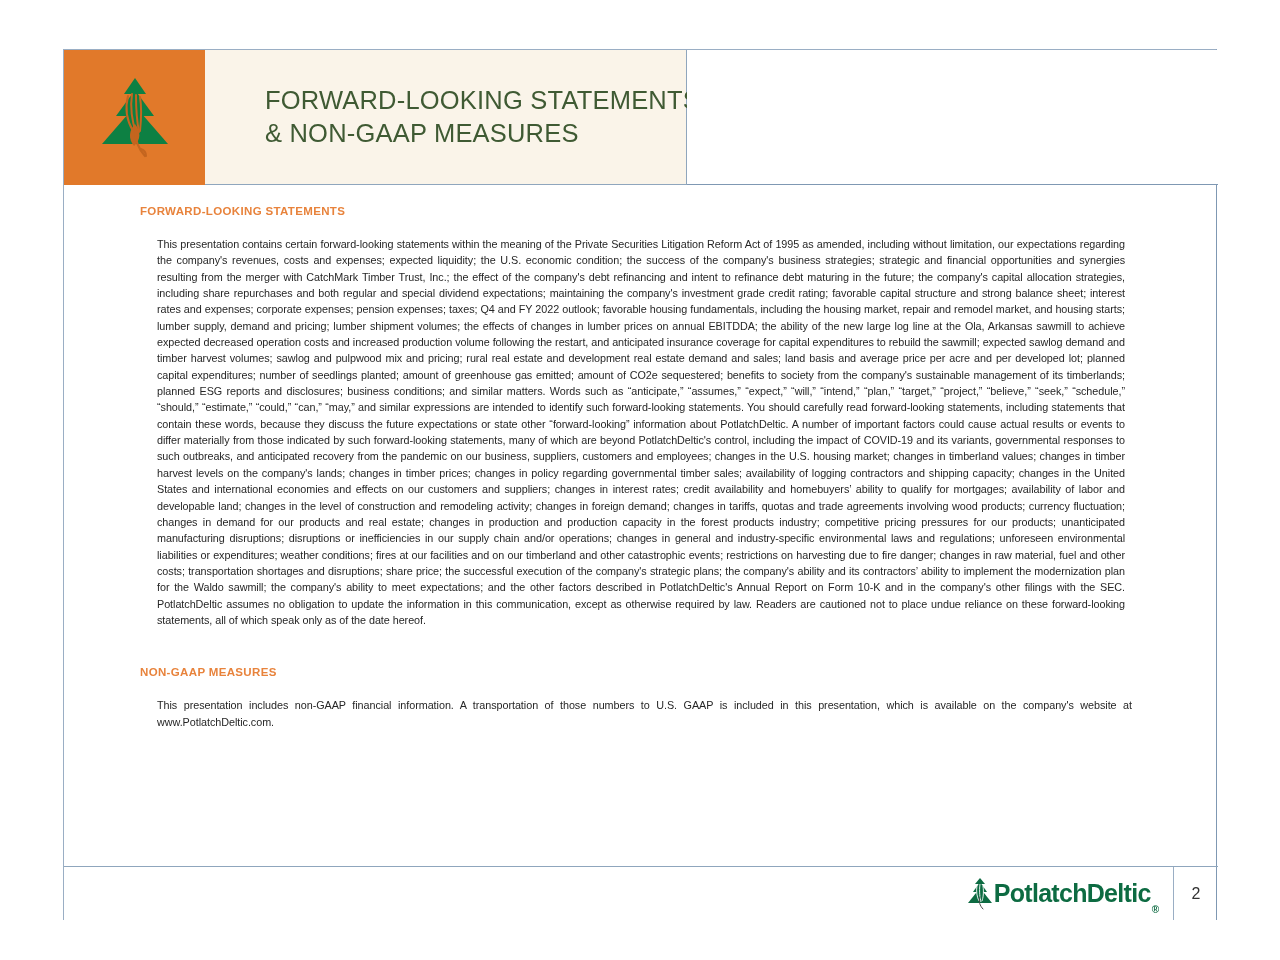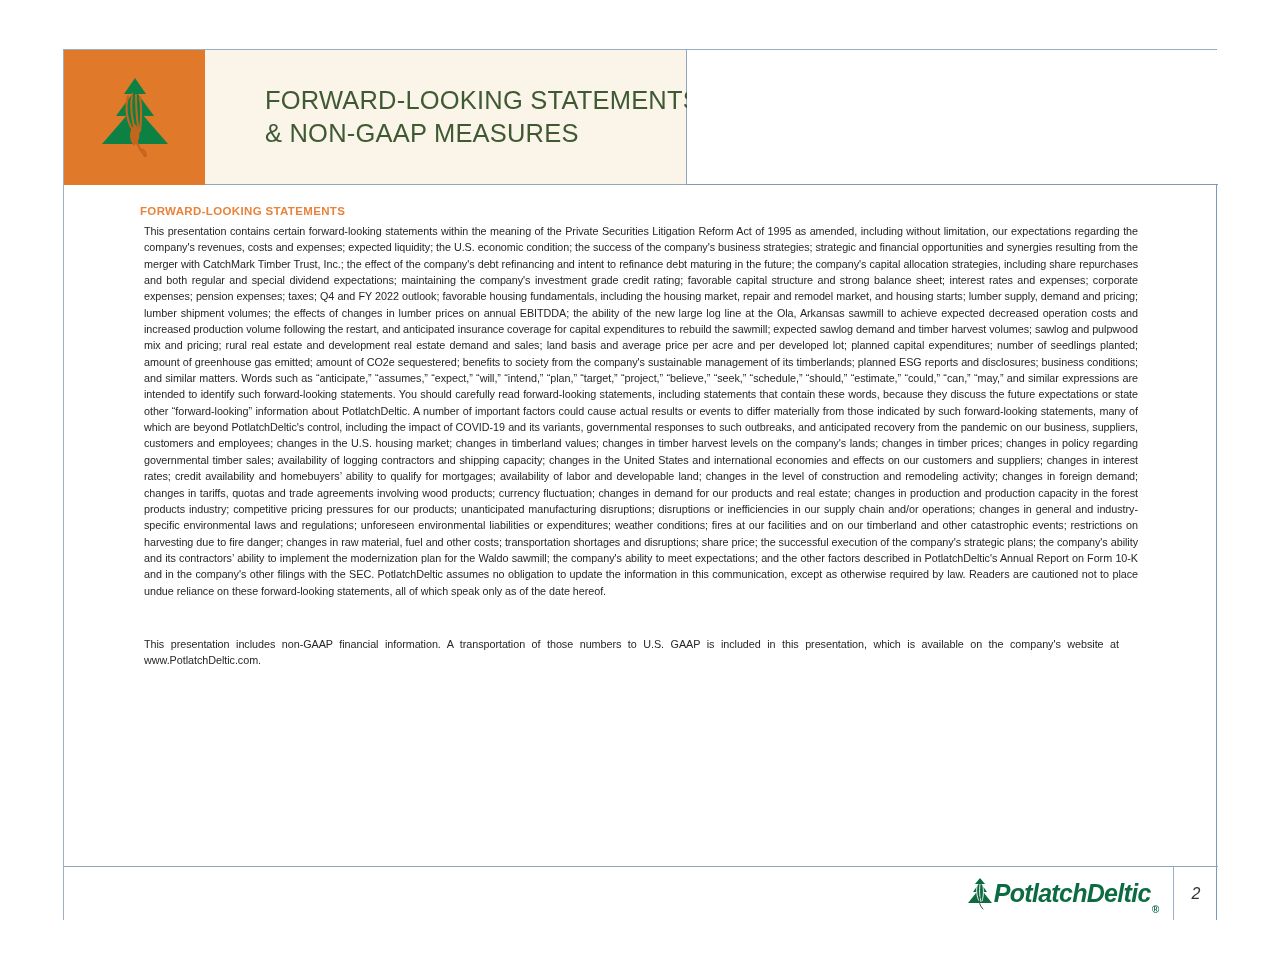--- a/index.html
+++ b/index.html
@@ -95,21 +95,21 @@
     font-weight: bold;
     letter-spacing: 0.35px;
     margin: 0 0 3px 0;
     line-height: 15px;
   }
   .body-par {
     color: #262626;
     font-size: 10.8px;
     line-height: 16.35px;
     text-align: justify;
-    margin: 4px;
+    margin: 17px;
     letter-spacing: -0.05px;
   }
   #nongaap-section {
     margin-top: 37px;
   }
   #nongaap-par {
     width: 975px;
   }
 
   
@@ -122,21 +122,20 @@
     border-top: 1.5px solid #8fa6bd;
   }
   #footer {
     position: absolute;
     left: 0;
     top: 817px;
     width: 1154px;
     height: 53px;
     display: flex;
     justify-content: flex-end;
-    font-style: italic;
   }
   #brand-lockup {
     display: flex;
     align-items: center;
     height: 53px;
     padding-right: 14px;
   }
   #brand-tree {
     width: 26px;
     height: 33px;
@@ -209,20 +208,21 @@
   </div>
 
   <div id="content">
 
     <div>
       <div class="section-heading">FORWARD-LOOKING STATEMENTS</div>
       <p class="body-par">This presentation contains certain forward-looking statements within the meaning of the Private Securities Litigation Reform Act of 1995 as amended, including without limitation, our expectations regarding the company's revenues, costs and expenses; expected liquidity; the U.S. economic condition; the success of the company's business strategies; strategic and financial opportunities and synergies resulting from the merger with CatchMark Timber Trust, Inc.; the effect of the company's debt refinancing and intent to refinance debt maturing in the future; the company's capital allocation strategies, including share repurchases and both regular and special dividend expectations; maintaining the company's investment grade credit rating; favorable capital structure and strong balance sheet; interest rates and expenses; corporate expenses; pension expenses; taxes; Q4 and FY 2022 outlook; favorable housing fundamentals, including the housing market, repair and remodel market, and housing starts; lumber supply, demand and pricing; lumber shipment volumes; the effects of changes in lumber prices on annual EBITDDA; the ability of the new large log line at the Ola, Arkansas sawmill to achieve expected decreased operation costs and increased production volume following the restart, and anticipated insurance coverage for capital expenditures to rebuild the sawmill; expected sawlog demand and timber harvest volumes; sawlog and pulpwood mix and pricing; rural real estate and development real estate demand and sales; land basis and average price per acre and per developed lot; planned capital expenditures; number of seedlings planted; amount of greenhouse gas emitted; amount of CO2e sequestered; benefits to society from the company's sustainable management of its timberlands; planned ESG reports and disclosures; business conditions; and similar matters. Words such as “anticipate,” “assumes,” “expect,” “will,” “intend,” “plan,” “target,” “project,” “believe,” “seek,” “schedule,” “should,” “estimate,” “could,” “can,” “may,” and similar expressions are intended to identify such forward-looking statements. You should carefully read forward-looking statements, including statements that contain these words, because they discuss the future expectations or state other “forward-looking” information about PotlatchDeltic. A number of important factors could cause actual results or events to differ materially from those indicated by such forward-looking statements, many of which are beyond PotlatchDeltic's control, including the impact of COVID-19 and its variants, governmental responses to such outbreaks, and anticipated recovery from the pandemic on our business, suppliers, customers and employees; changes in the U.S. housing market; changes in timberland values; changes in timber harvest levels on the company's lands; changes in timber prices; changes in policy regarding governmental timber sales; availability of logging contractors and shipping capacity; changes in the United States and international economies and effects on our customers and suppliers; changes in interest rates; credit availability and homebuyers’ ability to qualify for mortgages; availability of labor and developable land; changes in the level of construction and remodeling activity; changes in foreign demand; changes in tariffs, quotas and trade agreements involving wood products; currency fluctuation; changes in demand for our products and real estate; changes in production and production capacity in the forest products industry; competitive pricing pressures for our products; unanticipated manufacturing disruptions; disruptions or inefficiencies in our supply chain and/or operations; changes in general and industry-specific environmental laws and regulations; unforeseen environmental liabilities or expenditures; weather conditions; fires at our facilities and on our timberland and other catastrophic events; restrictions on harvesting due to fire danger; changes in raw material, fuel and other costs; transportation shortages and disruptions; share price; the successful execution of the company's strategic plans; the company's ability and its contractors’ ability to implement the modernization plan for the Waldo sawmill; the company's ability to meet expectations; and the other factors described in PotlatchDeltic's Annual Report on Form 10-K and in the company's other filings with the SEC. PotlatchDeltic assumes no obligation to update the information in this communication, except as otherwise required by law. Readers are cautioned not to place undue reliance on these forward-looking statements, all of which speak only as of the date hereof.</p>
     </div>
 
     <div id="nongaap-section">
+      <div class="section-heading">NON-GAAP MEASURES</div>
       <p class="body-par" id="nongaap-par">This presentation includes non-GAAP financial information. A transportation of those numbers to U.S. GAAP is included in this presentation, which is available on the company's website at www.PotlatchDeltic.com.</p>
     </div>
 
   </div>
 
   <div id="footer-rule"></div>
 
   <div id="footer">
     <div id="brand-lockup">
       <svg id="brand-tree" viewBox="0 0 26 33">

